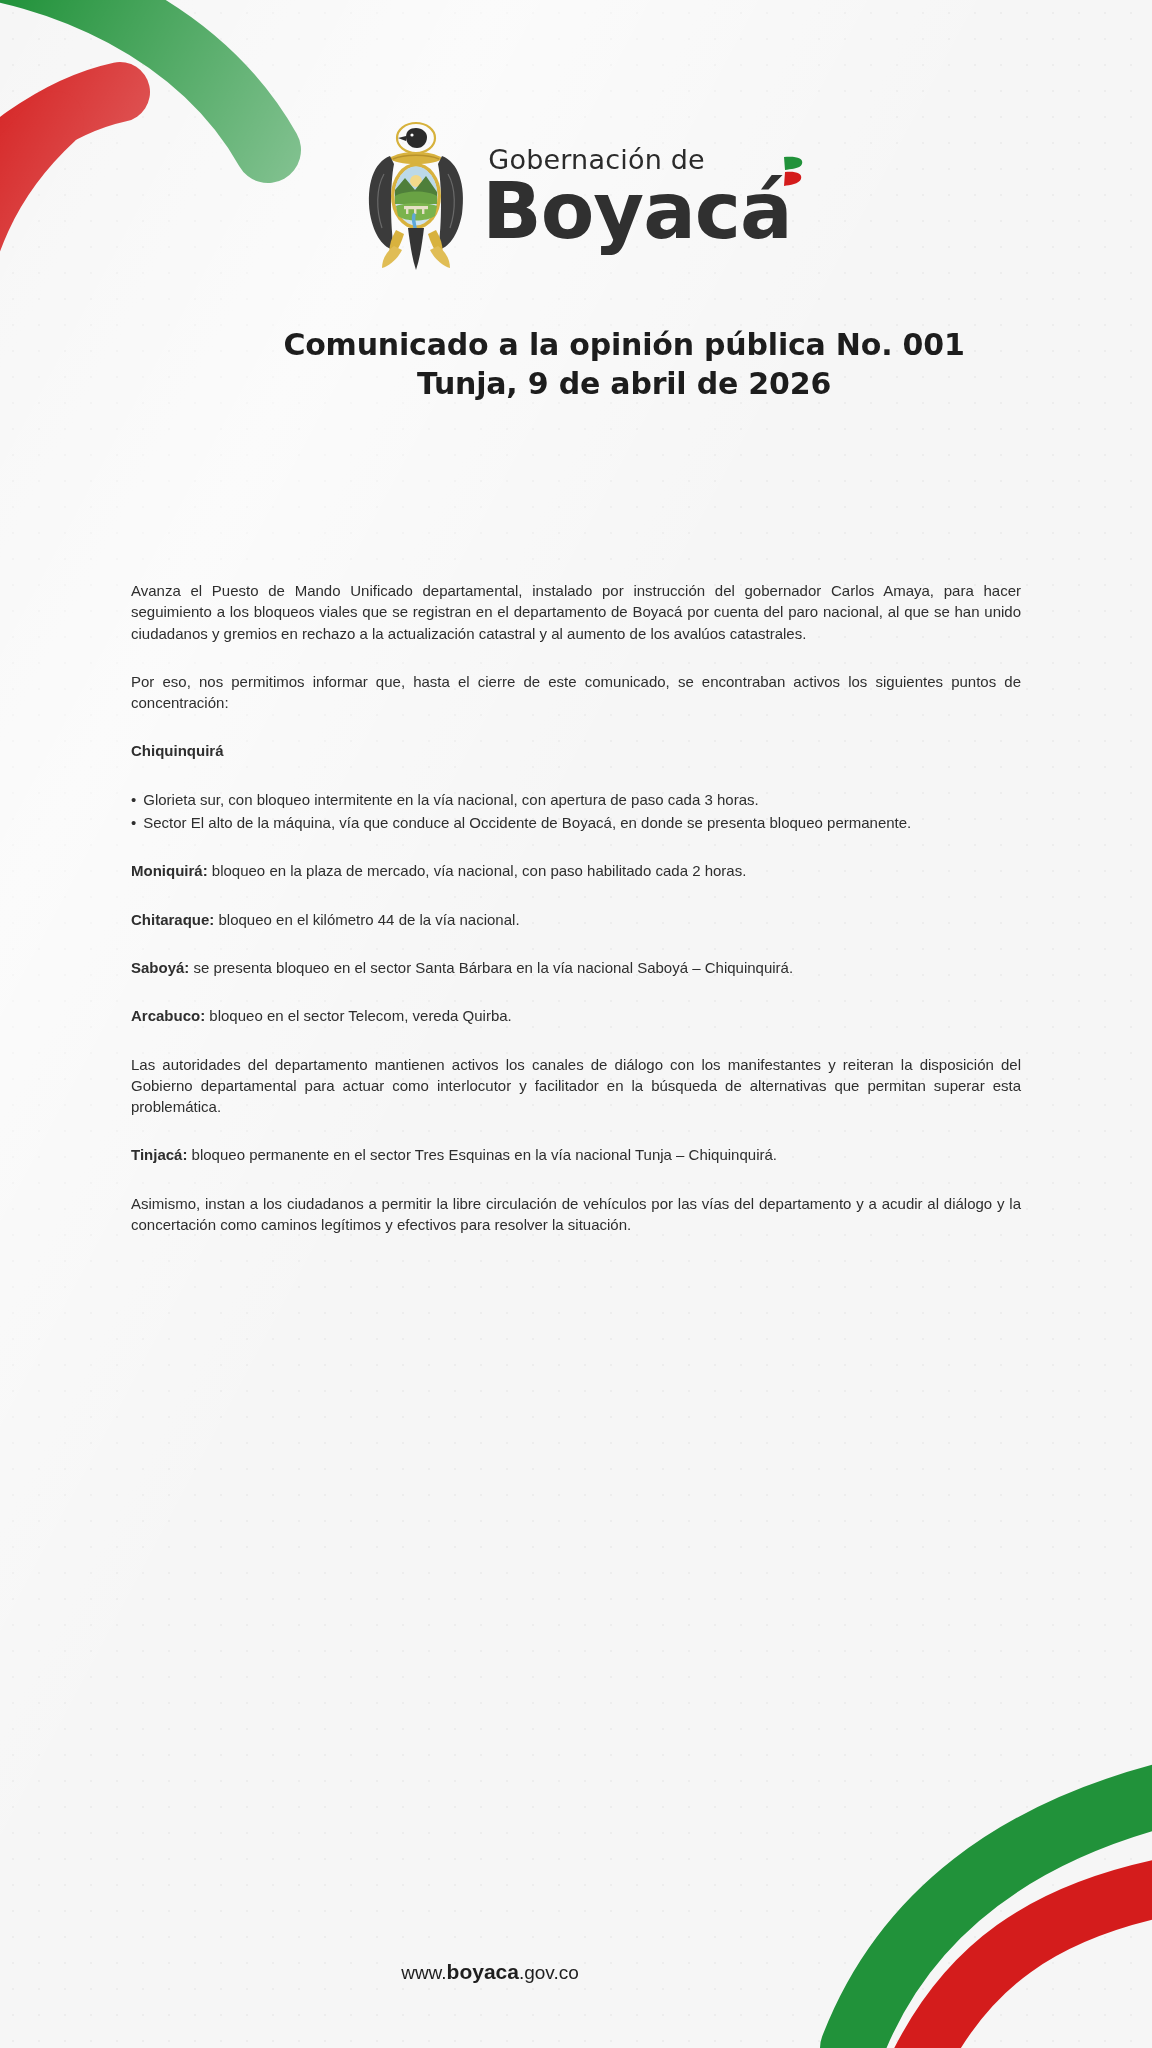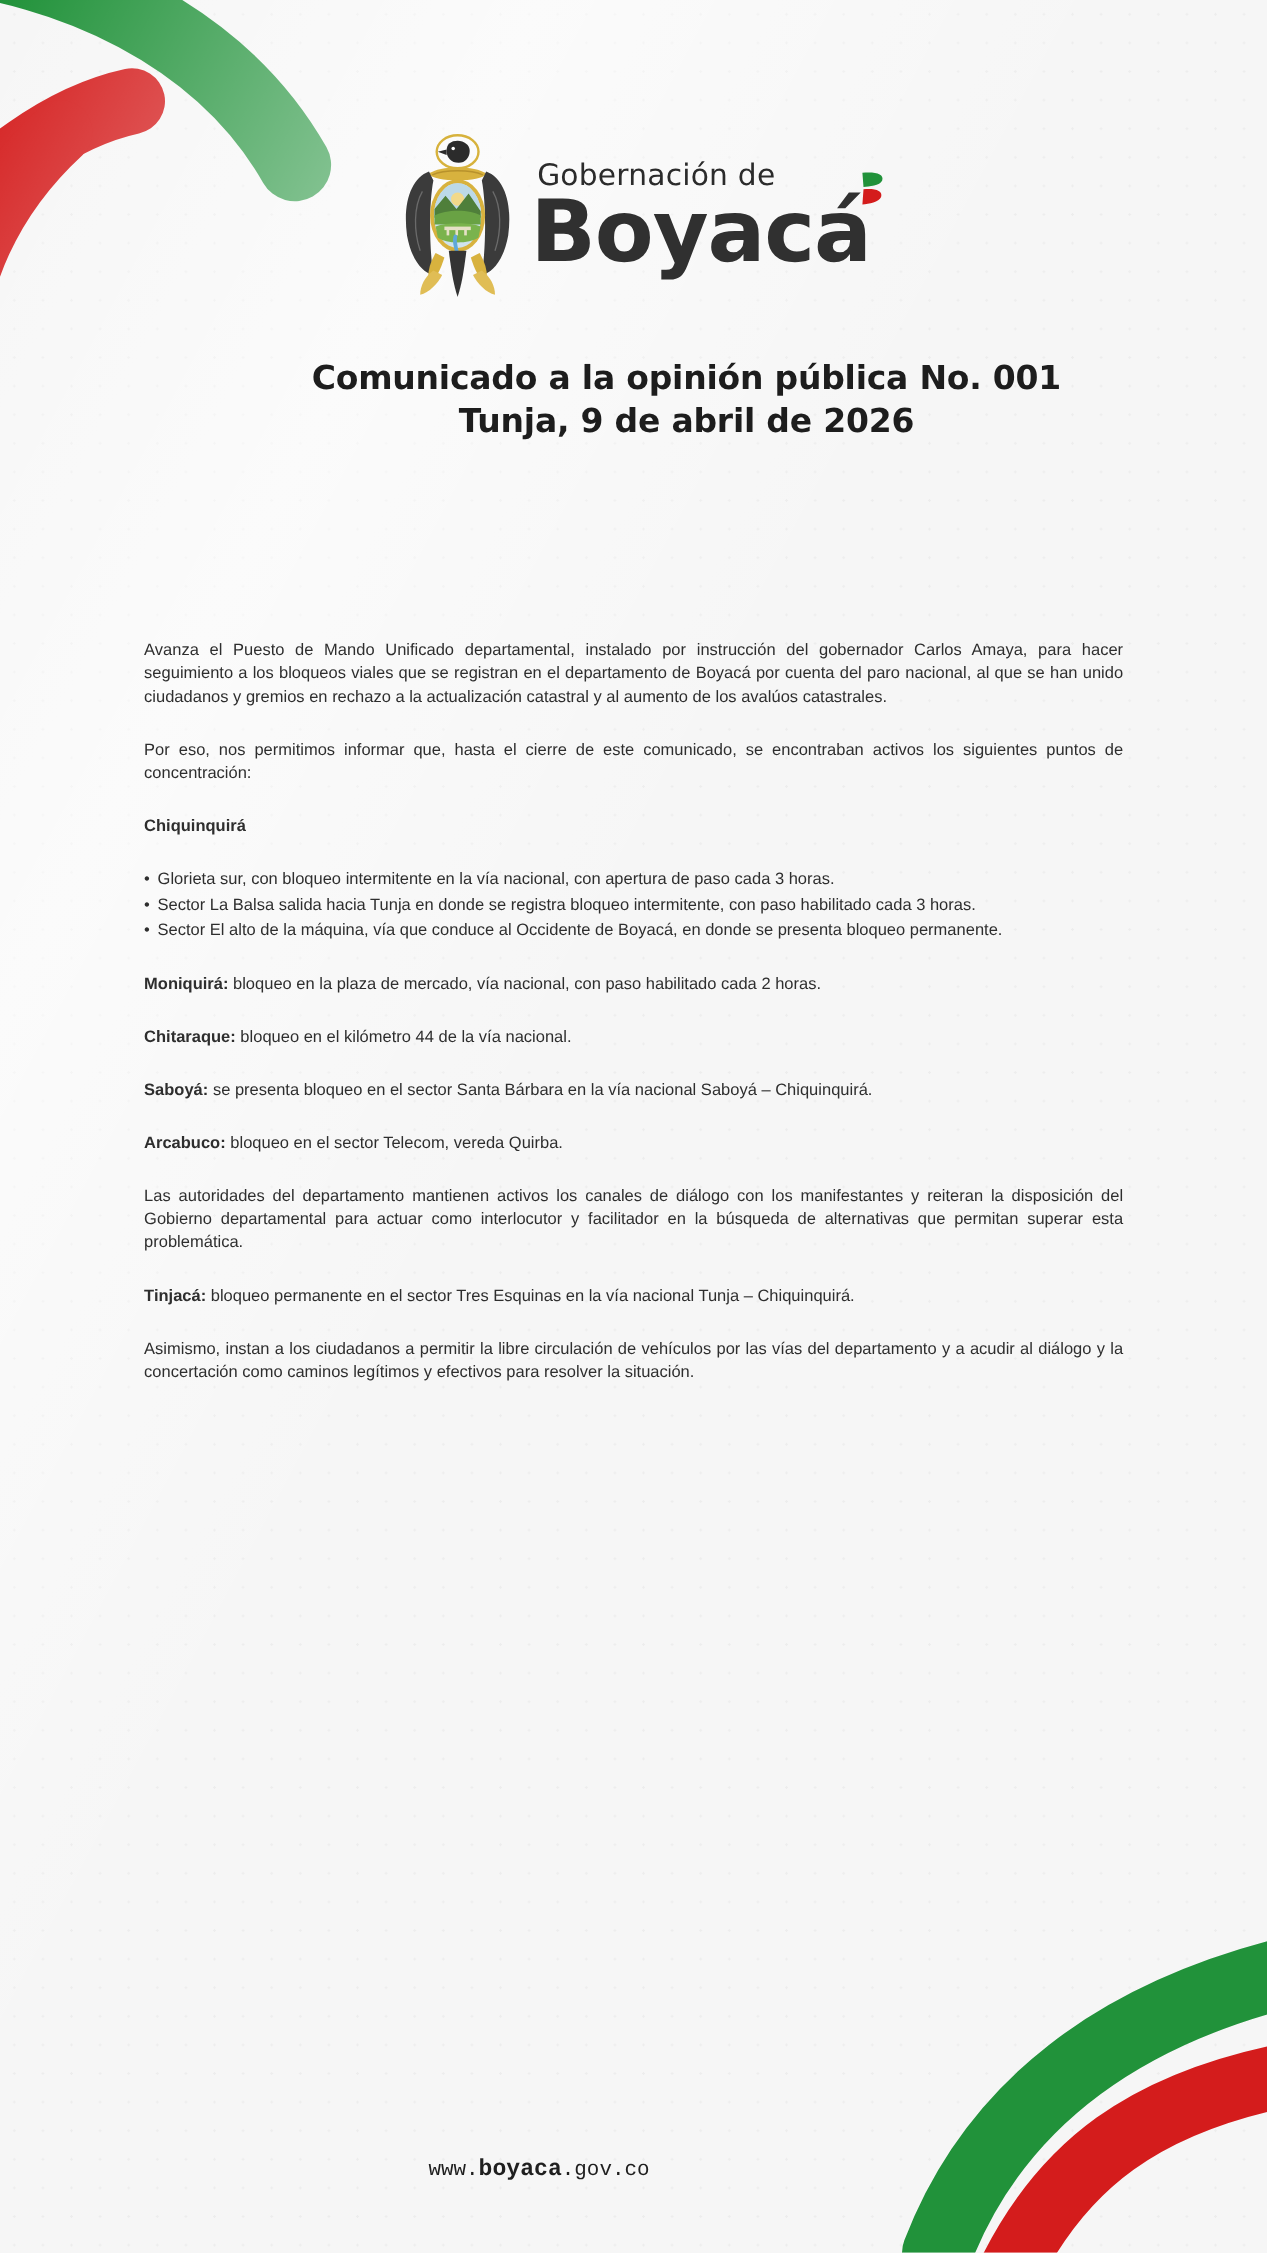--- a/index.html
+++ b/index.html
@@ -135,21 +135,21 @@
 
   
   #footer {
     position: absolute;
     bottom: 64px;
     left: 0;
     width: 980px;
     text-align: center;
     font-size: 19px;
     color: #1f1f1f;
-    font-family: Liberation Mono, monospace;
+    font-family: Liberation Sans, sans-serif;
   }
   #footer .strong { font-weight: bold; font-size: 21px; }
 </style>
 </head>
 <body>
 
 <div id="page">
 
   <svg id="corner-tl" class="corner-svg" width="330" height="360" viewBox="0 0 330 360">
     <path d="M -60 -40 C 60 -30 200 30 268 150 L 268 150" fill="none" stroke="#21923a" stroke-width="66" stroke-linecap="round"></path>
@@ -231,23 +231,20 @@
 
     <p>Por eso, nos permitimos informar que, hasta el cierre de este comunicado, se encontraban activos los siguientes puntos de concentración:</p>
 
     <p class="heading">Chiquinquirá</p>
 
     <ul>
       <li>
         <span class="bullet">•</span><span>Glorieta sur, con bloqueo intermitente en la vía nacional, con apertura de paso cada 3 horas.</span>
       </li>
       <li>
-        <span class="bullet">•</span><span>Sector La Balsa salida hacia Tunja en donde se registra bloqueo intermitente, con paso habilitado cada 3 horas.</span>
-      </li>
-      <li>
         <span class="bullet">•</span><span>Sector El alto de la máquina, vía que conduce al Occidente de Boyacá, en donde se presenta bloqueo permanente.</span>
       </li>
     </ul>
 
     <p>
       <span class="muni">Moniquirá:</span><span> bloqueo en la plaza de mercado, vía nacional, con paso habilitado cada 2 horas.</span>
     </p>
 
     <p>
       <span class="muni">Chitaraque:</span><span> bloqueo en el kilómetro 44 de la vía nacional.</span>

